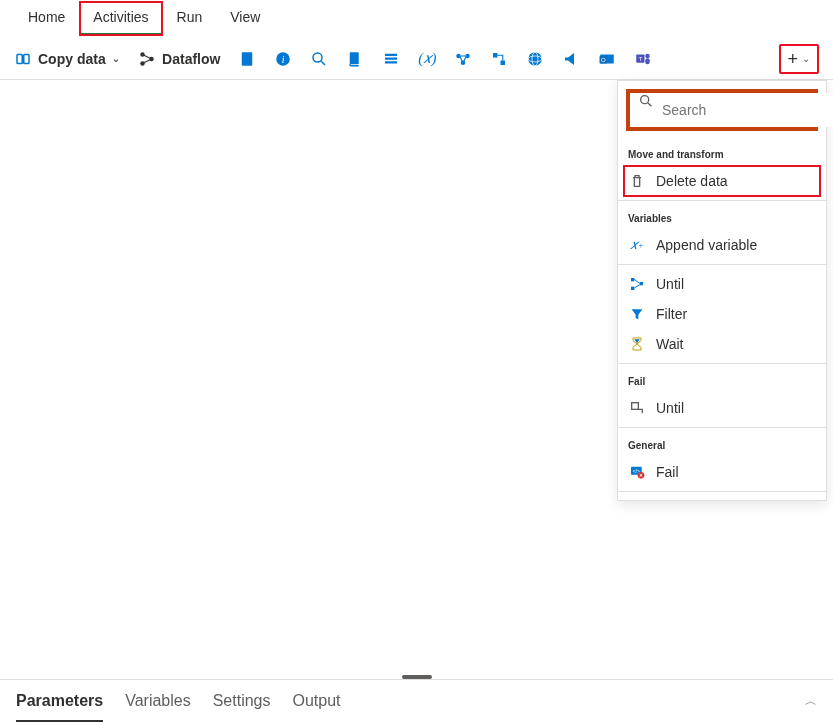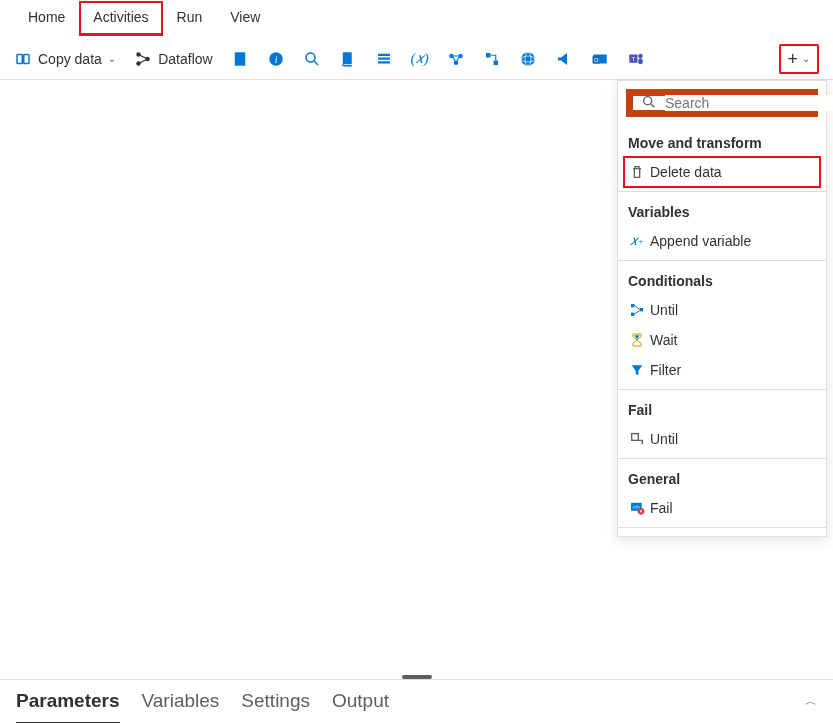--- a/index.html
+++ b/index.html
@@ -42,20 +42,21 @@
     gap: 18px;
     padding: 6px 14px;
     height: 42px;
     border-bottom: 1px solid #e1dfdd;
   }
   .tb-group {
     display: flex;
     align-items: center;
     gap: 6px;
     cursor: pointer;
+    font-weight: bold;
   }
   .tb-icon { width:18px; height:18px; display:flex; align-items:center; justify-content:center; color:#0078d4; }
   .tb-icon svg { width:18px; height:18px; }
   .chev {
     font-size: 10px;
     color: #605e5c;
   }
   .tb-plus {
     width: 40px;
     height: 30px;
@@ -80,44 +81,43 @@
     top: 0;
     right: 6px;
     width: 210px;
     background: #fff;
     border: 1px solid #e1dfdd;
     box-shadow: 0 4px 12px rgba(0,0,0,0.1);
     padding: 8px 0 4px;
   }
   .search-box {
     margin: 0 8px 10px;
-    border: 7px solid #c2410c;
-    height: 28px;
+    border: 4px solid #c2410c;
+    height: 42px;
     display:flex;
-    align-items:center;
     padding:0 8px;
     gap:8px;
     color:#605e5c;
   }
   .search-box input {
     border:none;
     outline:none;
     flex:1;
     font-size:14px;
     color:#323130;
   }
   .section-hdr {
     font-weight:600;
     padding: 8px 10px 6px;
-    font-size: 14px;
+    font-size: 10px;
   }
   .item {
     display:flex;
     align-items:center;
-    gap:4px;
+    gap:10px;
     padding: 6px 10px;
     cursor:pointer;
   }
   .item .it-icon { width:18px; height:18px; display:flex; align-items:center; justify-content:center; }
   .divider { height:1px; background:#e1dfdd; margin:4px 0; }
   .delete-highlight {
     outline: 2px solid #e81123;
     outline-offset: -1px;
     margin: 0 6px;
     padding-left: 4px;
@@ -142,21 +142,21 @@
     height:44px;
     border-top:1px solid #e1dfdd;
     display:flex;
     align-items:center;
     padding:0 16px;
     gap:22px;
   }
   .btab {
     padding:10px 0;
     cursor:pointer;
-    font-size:19px;
+    font-size:16px;
     color:#605e5c;
     border-bottom:2px solid transparent;
   }
   .btab.active {
     color:#323130;
     font-weight:600;
     border-bottom:2px solid #323130;
   }
   .expand-btn {
     margin-left:auto;
@@ -301,48 +301,47 @@
     </div>
     <div class="divider"></div>
 
     <div class="section-hdr">Variables</div>
     <div class="item">
       <span class="it-icon" style="color:#0078d4;font-style:italic;font-family:Georgia;">𝑥<sub style="font-size:9px">+</sub></span>
       <span>Append variable</span>
     </div>
     <div class="divider"></div>
 
-    <div class="section-hdr">Conditionals</div>
     <div class="item">
       <span class="it-icon">
           <svg viewBox="0 0 24 24" width="16" height="16">
             <rect x="3" y="3" width="5" height="5" fill="#0078d4"></rect>
             <rect x="3" y="16" width="5" height="5" fill="#0078d4"></rect>
             <rect x="16" y="9" width="5" height="5" fill="#0078d4"></rect>
             <path d="M8 5 L16 11 M8 18 L16 13" stroke="#0078d4" stroke-width="1.5"></path>
           </svg>
         </span>
       <span>Until</span>
     </div>
     <div class="item">
       <span class="it-icon">
           <svg viewBox="0 0 24 24" width="16" height="16">
+            <path d="M4 5 L20 5 L14 13 L14 20 L10 18 L10 13 Z" fill="#0078d4"></path>
+          </svg>
+        </span>
+      <span>Filter</span>
+    </div>
+    <div class="item">
+      <span class="it-icon">
+          <svg viewBox="0 0 24 24" width="16" height="16">
             <path d="M6 3 L18 3 L18 7 L12 12 L18 17 L18 21 L6 21 L6 17 L12 12 L6 7 Z" fill="none" stroke="#c19c00" stroke-width="1.5"></path>
             <path d="M8 5 L16 5 L12 11 Z" fill="#0078d4"></path>
           </svg>
         </span>
       <span>Wait</span>
-    </div>
-    <div class="item">
-      <span class="it-icon">
-          <svg viewBox="0 0 24 24" width="16" height="16">
-            <path d="M4 5 L20 5 L14 13 L14 20 L10 18 L10 13 Z" fill="#0078d4"></path>
-          </svg>
-        </span>
-      <span>Filter</span>
     </div>
     <div class="divider"></div>
 
     <div class="section-hdr">Fail</div>
     <div class="item">
       <span class="it-icon">
           <svg viewBox="0 0 24 24" width="16" height="16">
             <rect x="4" y="4" width="10" height="10" fill="none" stroke="#605e5c" stroke-width="2"></rect>
             <path d="M14 14 L20 14 L20 20" fill="none" stroke="#605e5c" stroke-width="2"></path>
           </svg>

